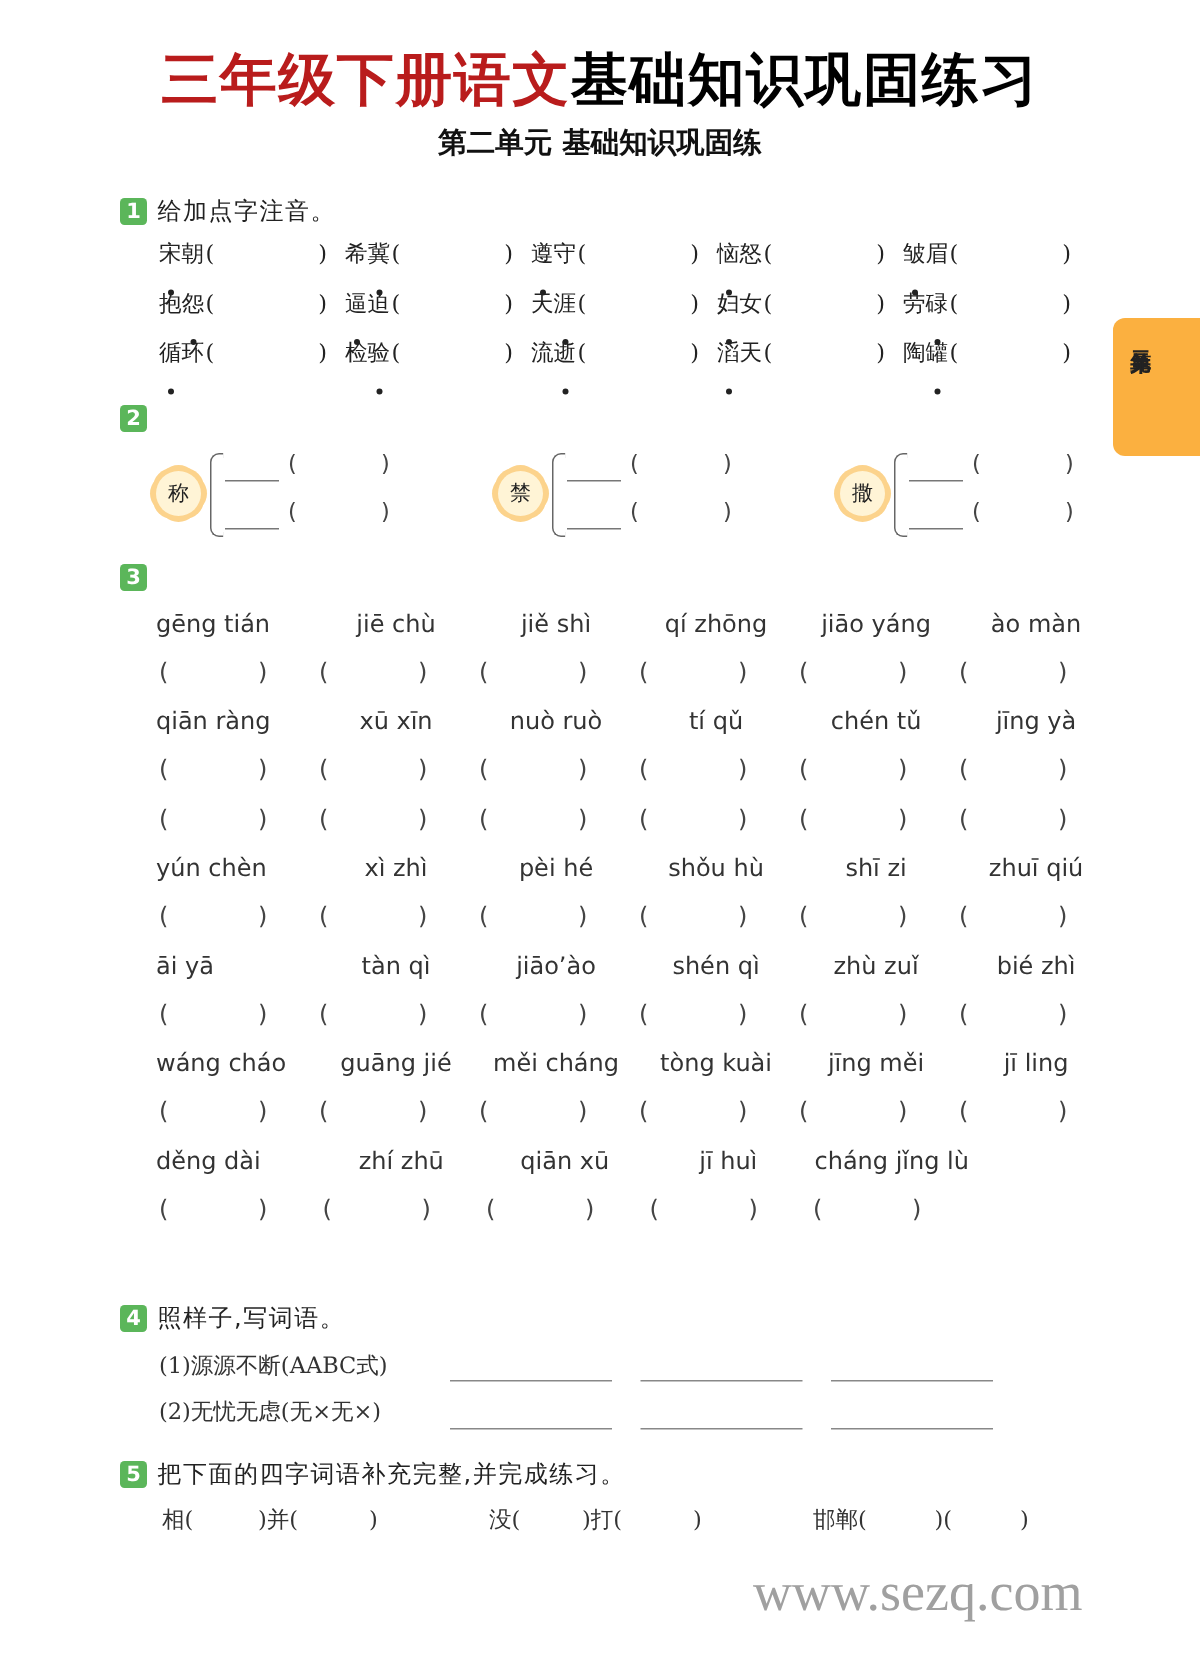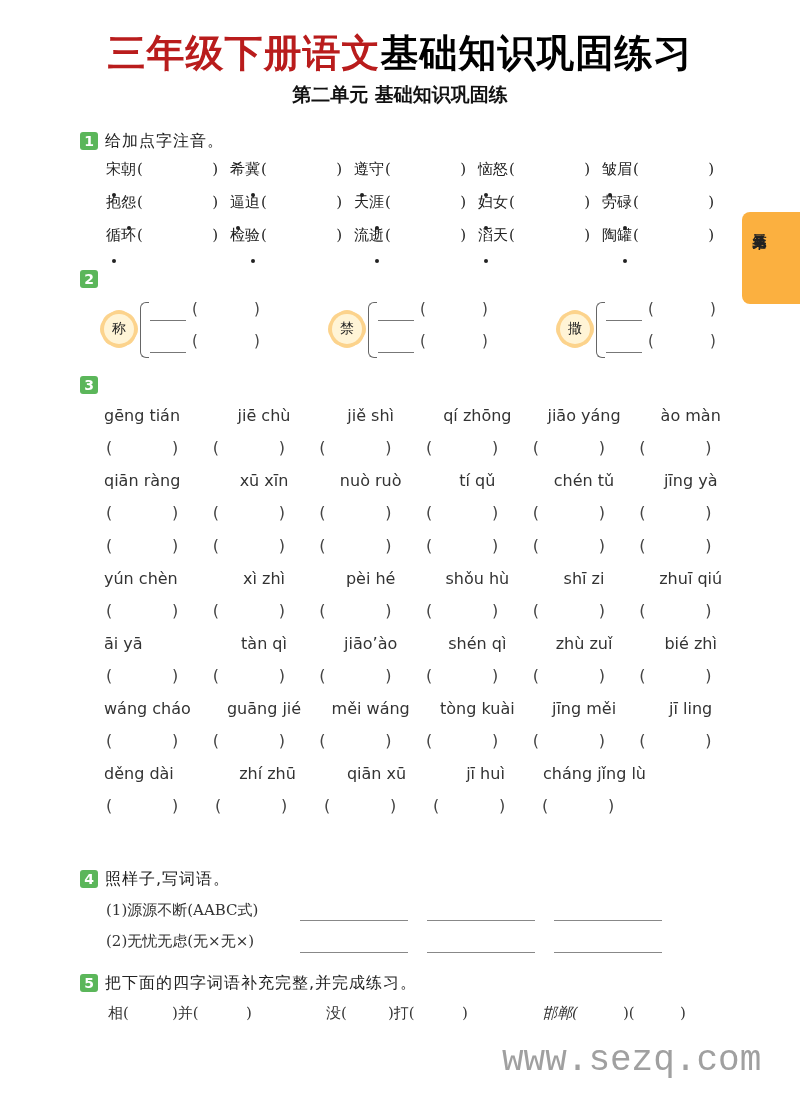--- a/index.html
+++ b/index.html
@@ -43,21 +43,21 @@
   .q3-paren-row { height:33px; display:flex; font-size:16px; color:#444; }
   .q3-cell { width:109px; text-align:center; }
   .q3-cell.first { text-align:left; }
   .q3-paren { width:109px; position:relative; }
   .q3-paren .l { position:absolute; left:2px; }
   .q3-paren .r { position:absolute; left:68px; }
   .q4-row { position:absolute; left:106px; font-size:15px; color:#333; display:flex; align-items:center; }
   .q4-line { position:absolute; height:0; border-bottom:1.5px solid #888; width:108px; }
   .q5-row { position:absolute; left:108px; top:1004px; font-size:15px; color:#333; width:600px; height:22px; }
   .q5-row span { position:absolute; }
-  .watermark { position:absolute; left:502px; top:1040px; font-family:Liberation Mono, monospace;
+  .watermark { position:absolute; left:502px; top:1040px; font-family:Liberation Serif, serif;
                font-size:36px; color:#a0a0a0; }
 </style>
 </head>
 <body>
 
 <div class="title"><span class="black">三年级下册语文</span><span class="red">基础知识巩固练习</span></div>
 <div class="subtitle">第二单元  基础知识巩固练</div>
 <div class="side-tab">
     <span>第二单元</span>
   </div>
@@ -363,21 +363,21 @@
         <span class="r">)</span>
       </div>
       <div class="q3-paren">
         <span class="l">(</span>
         <span class="r">)</span>
       </div>
     </div>
     <div class="q3-py-row">
       <div class="q3-cell first">wáng cháo</div>
       <div class="q3-cell">guāng jié</div>
-      <div class="q3-cell">měi wáng</div>
+      <div class="q3-cell">měi cháng</div>
       <div class="q3-cell">tòng kuài</div>
       <div class="q3-cell">jīng měi</div>
       <div class="q3-cell">jī ling</div>
     </div>
     <div class="q3-paren-row">
       <div class="q3-paren">
         <span class="l">(</span>
         <span class="r">)</span>
       </div>
       <div class="q3-paren">
@@ -449,18 +449,18 @@
   <div class="sec-num">5</div>
   <div class="sec-title">把下面的四字词语补充完整,并完成练习。</div>
 </div>
 <div class="q5-row serif" id="q5">
     <span style="left: 0px;">相(</span>
     <span style="left: 64px;">)并(</span>
     <span style="left: 138px;">)</span>
     <span style="left: 218px;">没(</span>
     <span style="left: 280px;">)打(</span>
     <span style="left: 354px;">)</span>
-    <span style="left: 434px; font-style: italic;">邯郸(</span>
+    <span style="left: 434px;">邯郸(</span>
     <span style="left: 515px;">)(</span>
     <span style="left: 572px;">)</span>
   </div>
 
 <div class="watermark">www.sezq.com</div>
 
 </body></html>

